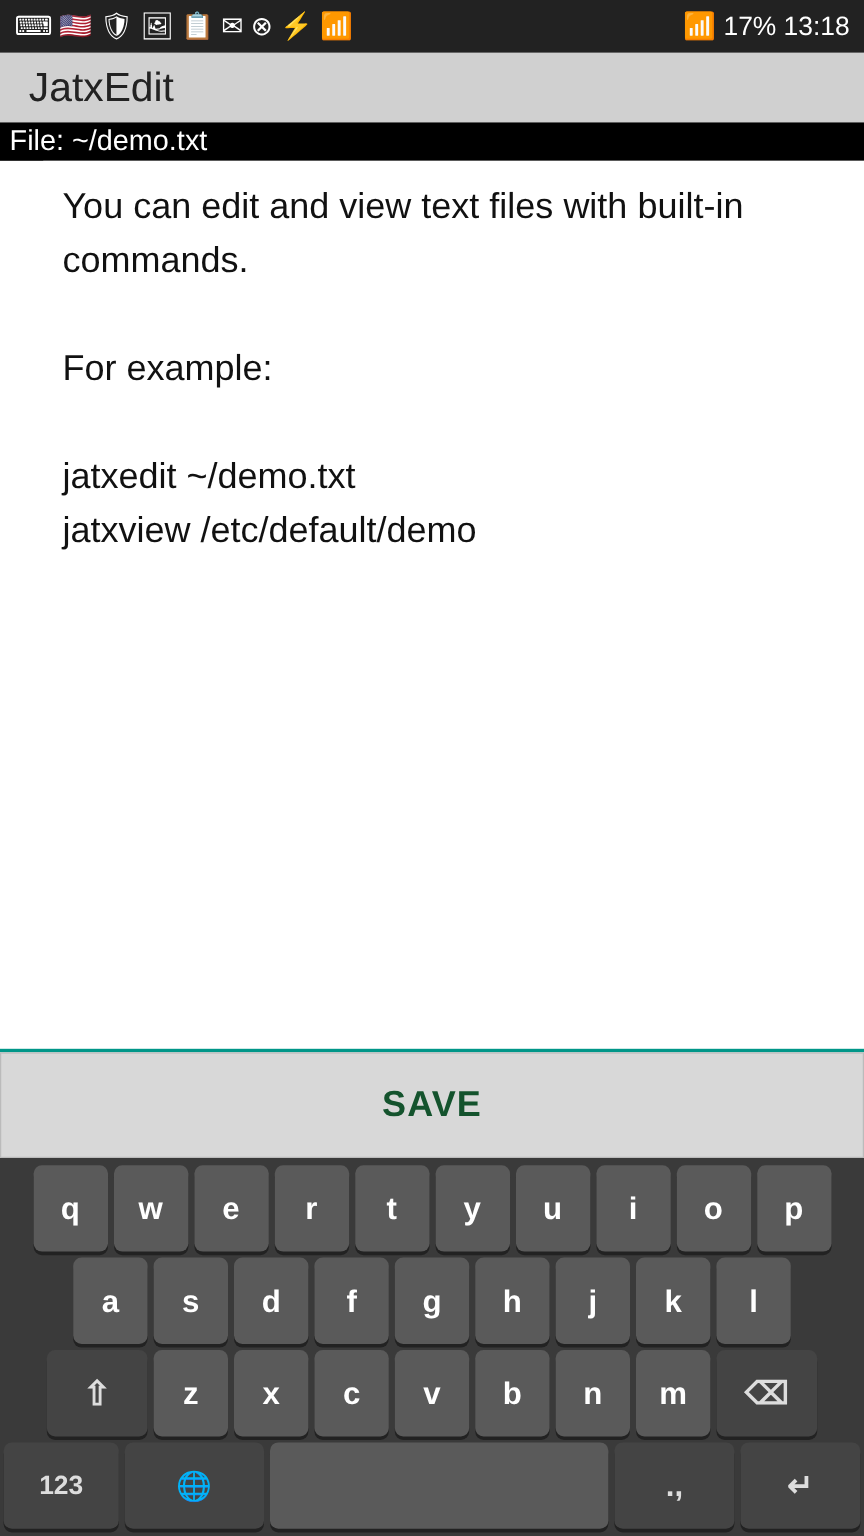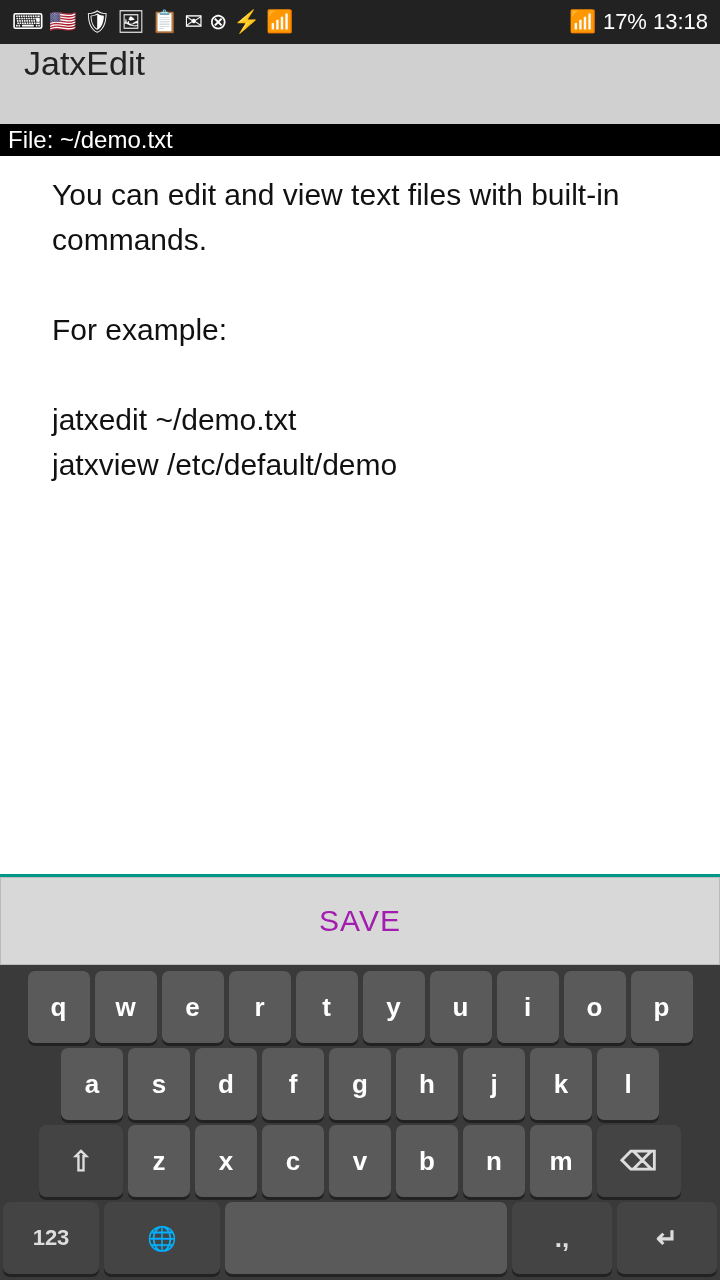--- a/index.html
+++ b/index.html
@@ -25,23 +25,23 @@
       padding: 0 12px;
       font-size: 22px;
       flex-shrink: 0;
     }
     .status-left { display: flex; align-items: center; gap: 6px; }
     .status-right { display: flex; align-items: center; gap: 6px; font-size: 22px; }
 
     
     #app-bar {
       background: #d0d0d0;
-      height: 80px;
-      display: flex;
-      align-items: flex-start;
+      height: 58px;
+      display: flex;
+      align-items: center;
       padding: 0 24px;
       flex-shrink: 0;
     }
     #app-title {
       font-size: 34px;
       color: #222;
       font-weight: normal;
     }
 
     
@@ -81,22 +81,22 @@
       flex-shrink: 0;
       height: 88px;
       background: #ccc;
     }
     .action-btn {
       flex: 1;
       display: flex;
       align-items: center;
       justify-content: center;
       font-size: 30px;
-      font-weight: normal;
-      color: #a21caf;
+      font-weight: bold;
+      color: #14532d;
       background: #d8d8d8;
       border: 1px solid #bbb;
       cursor: pointer;
       letter-spacing: 1px;
     }
 
     
     #keyboard {
       background: #3a3a3a;
       flex-shrink: 0;

